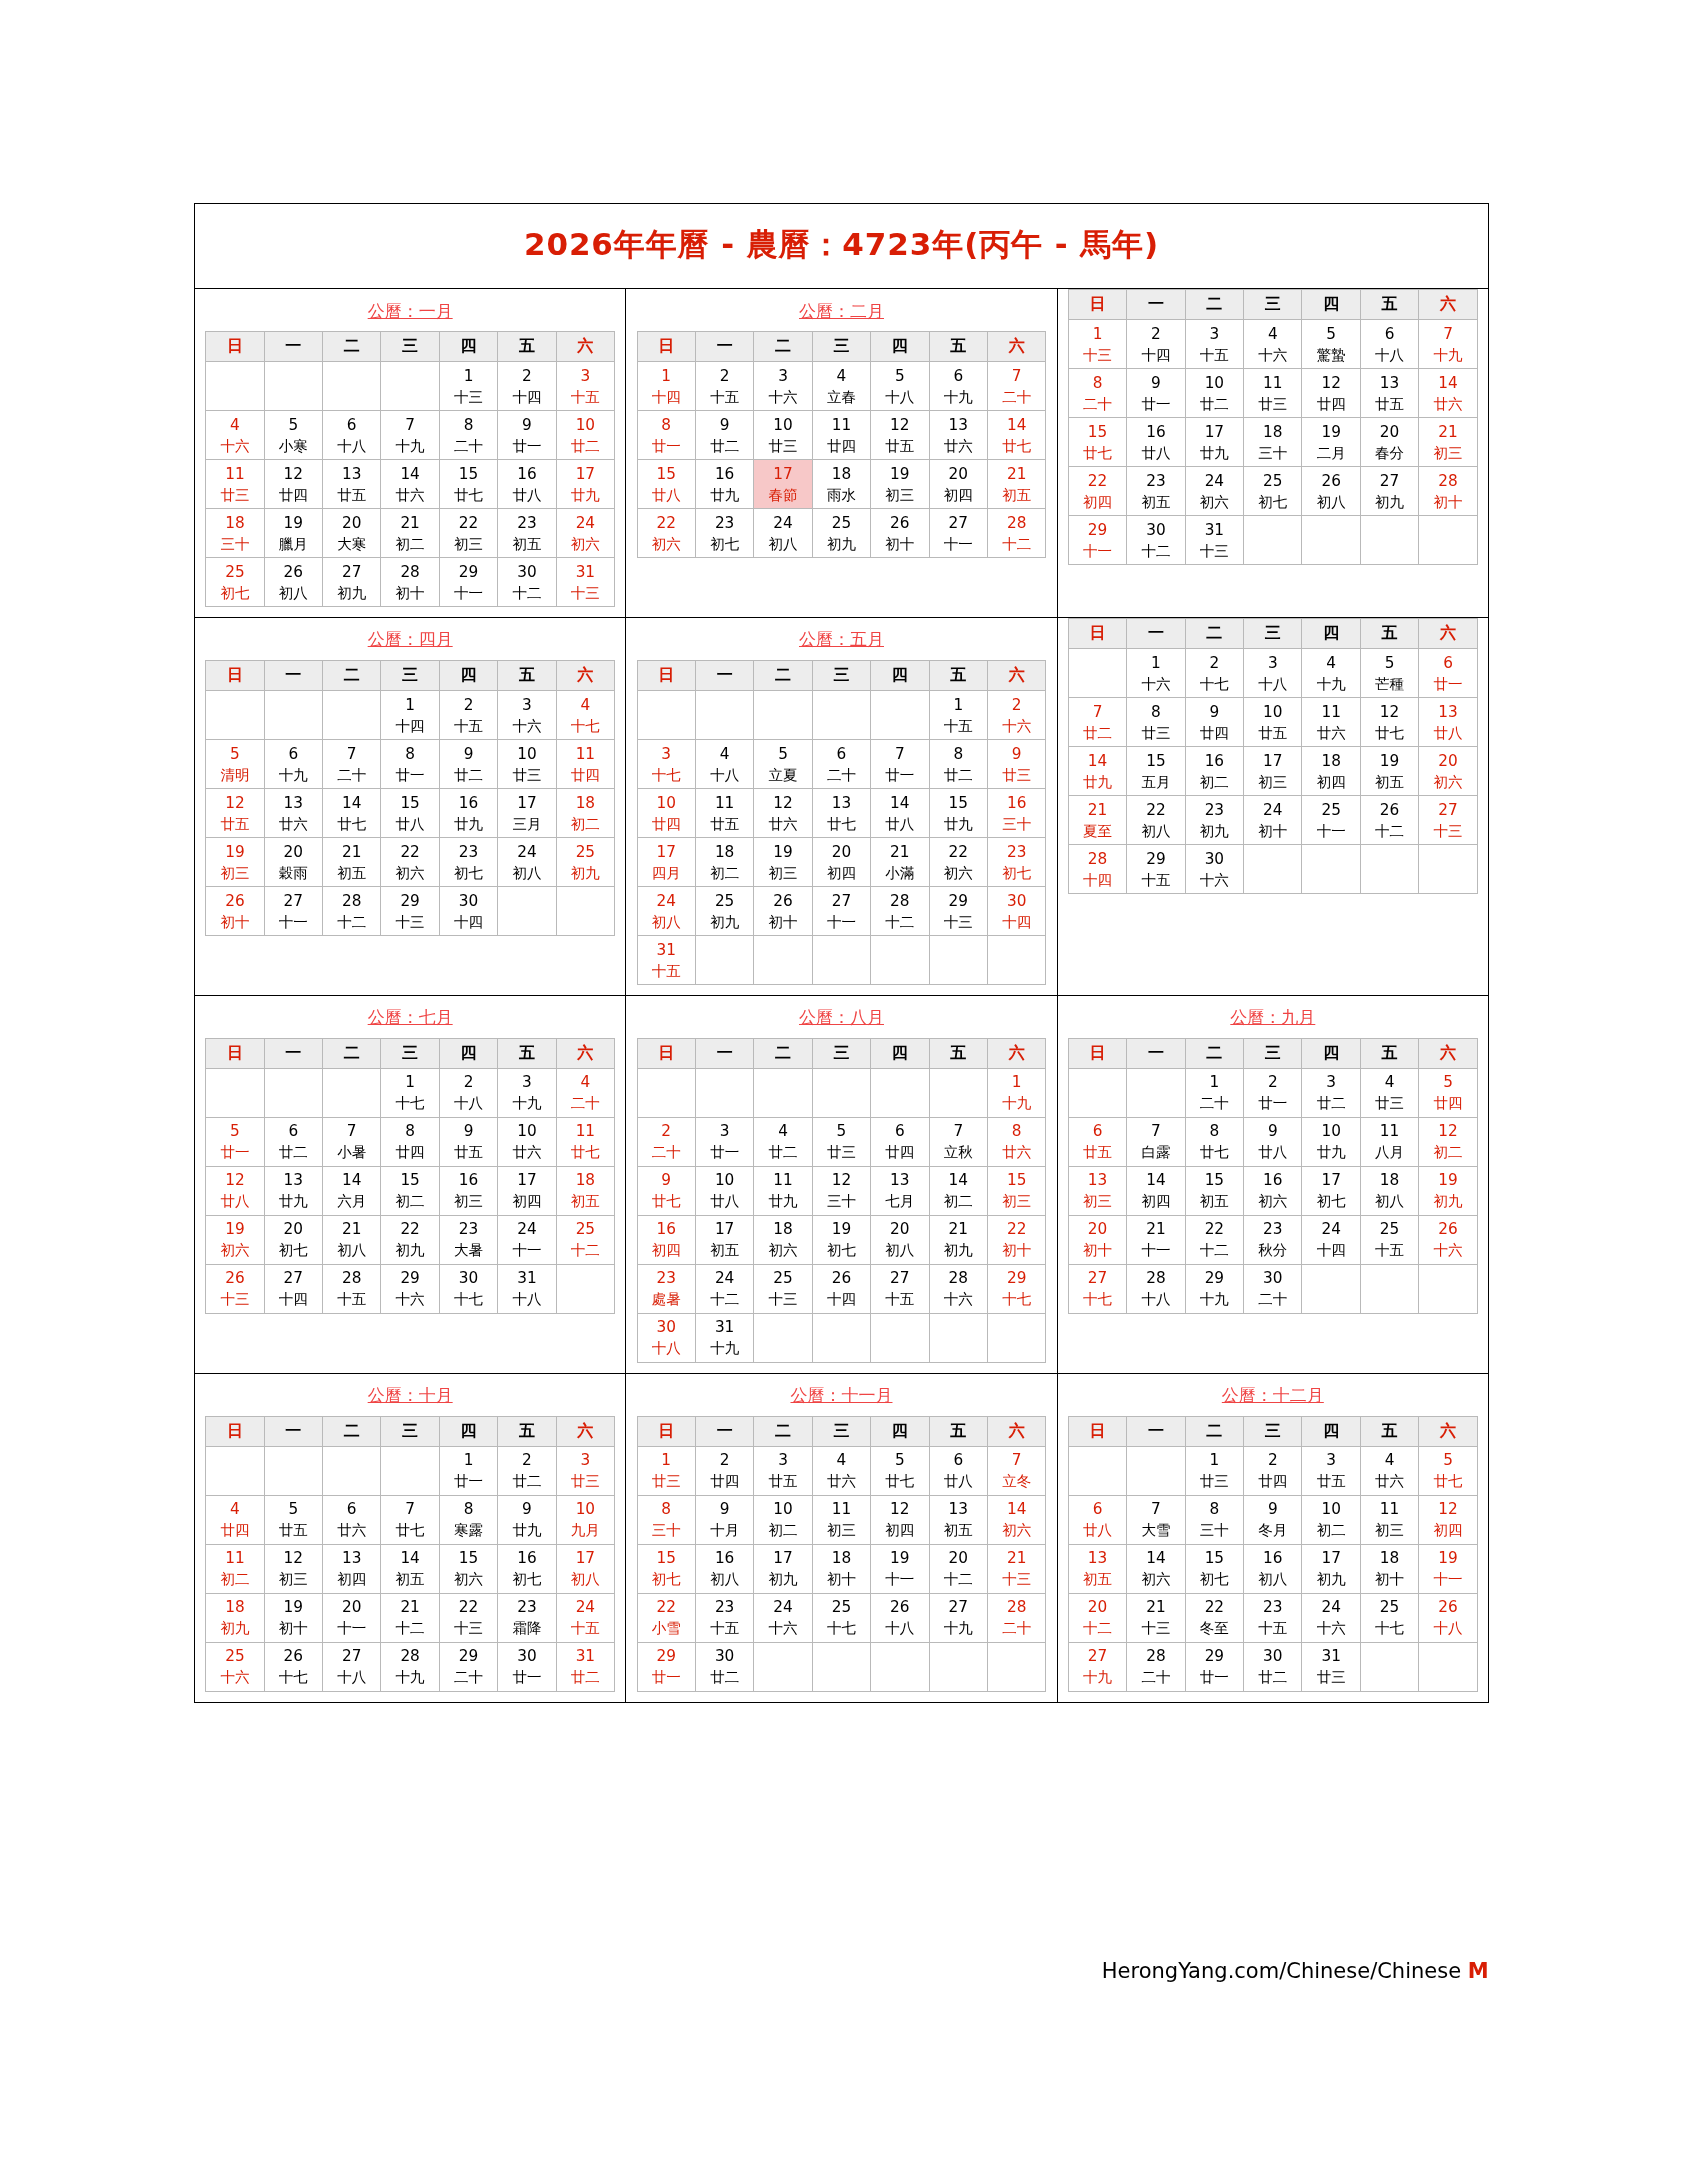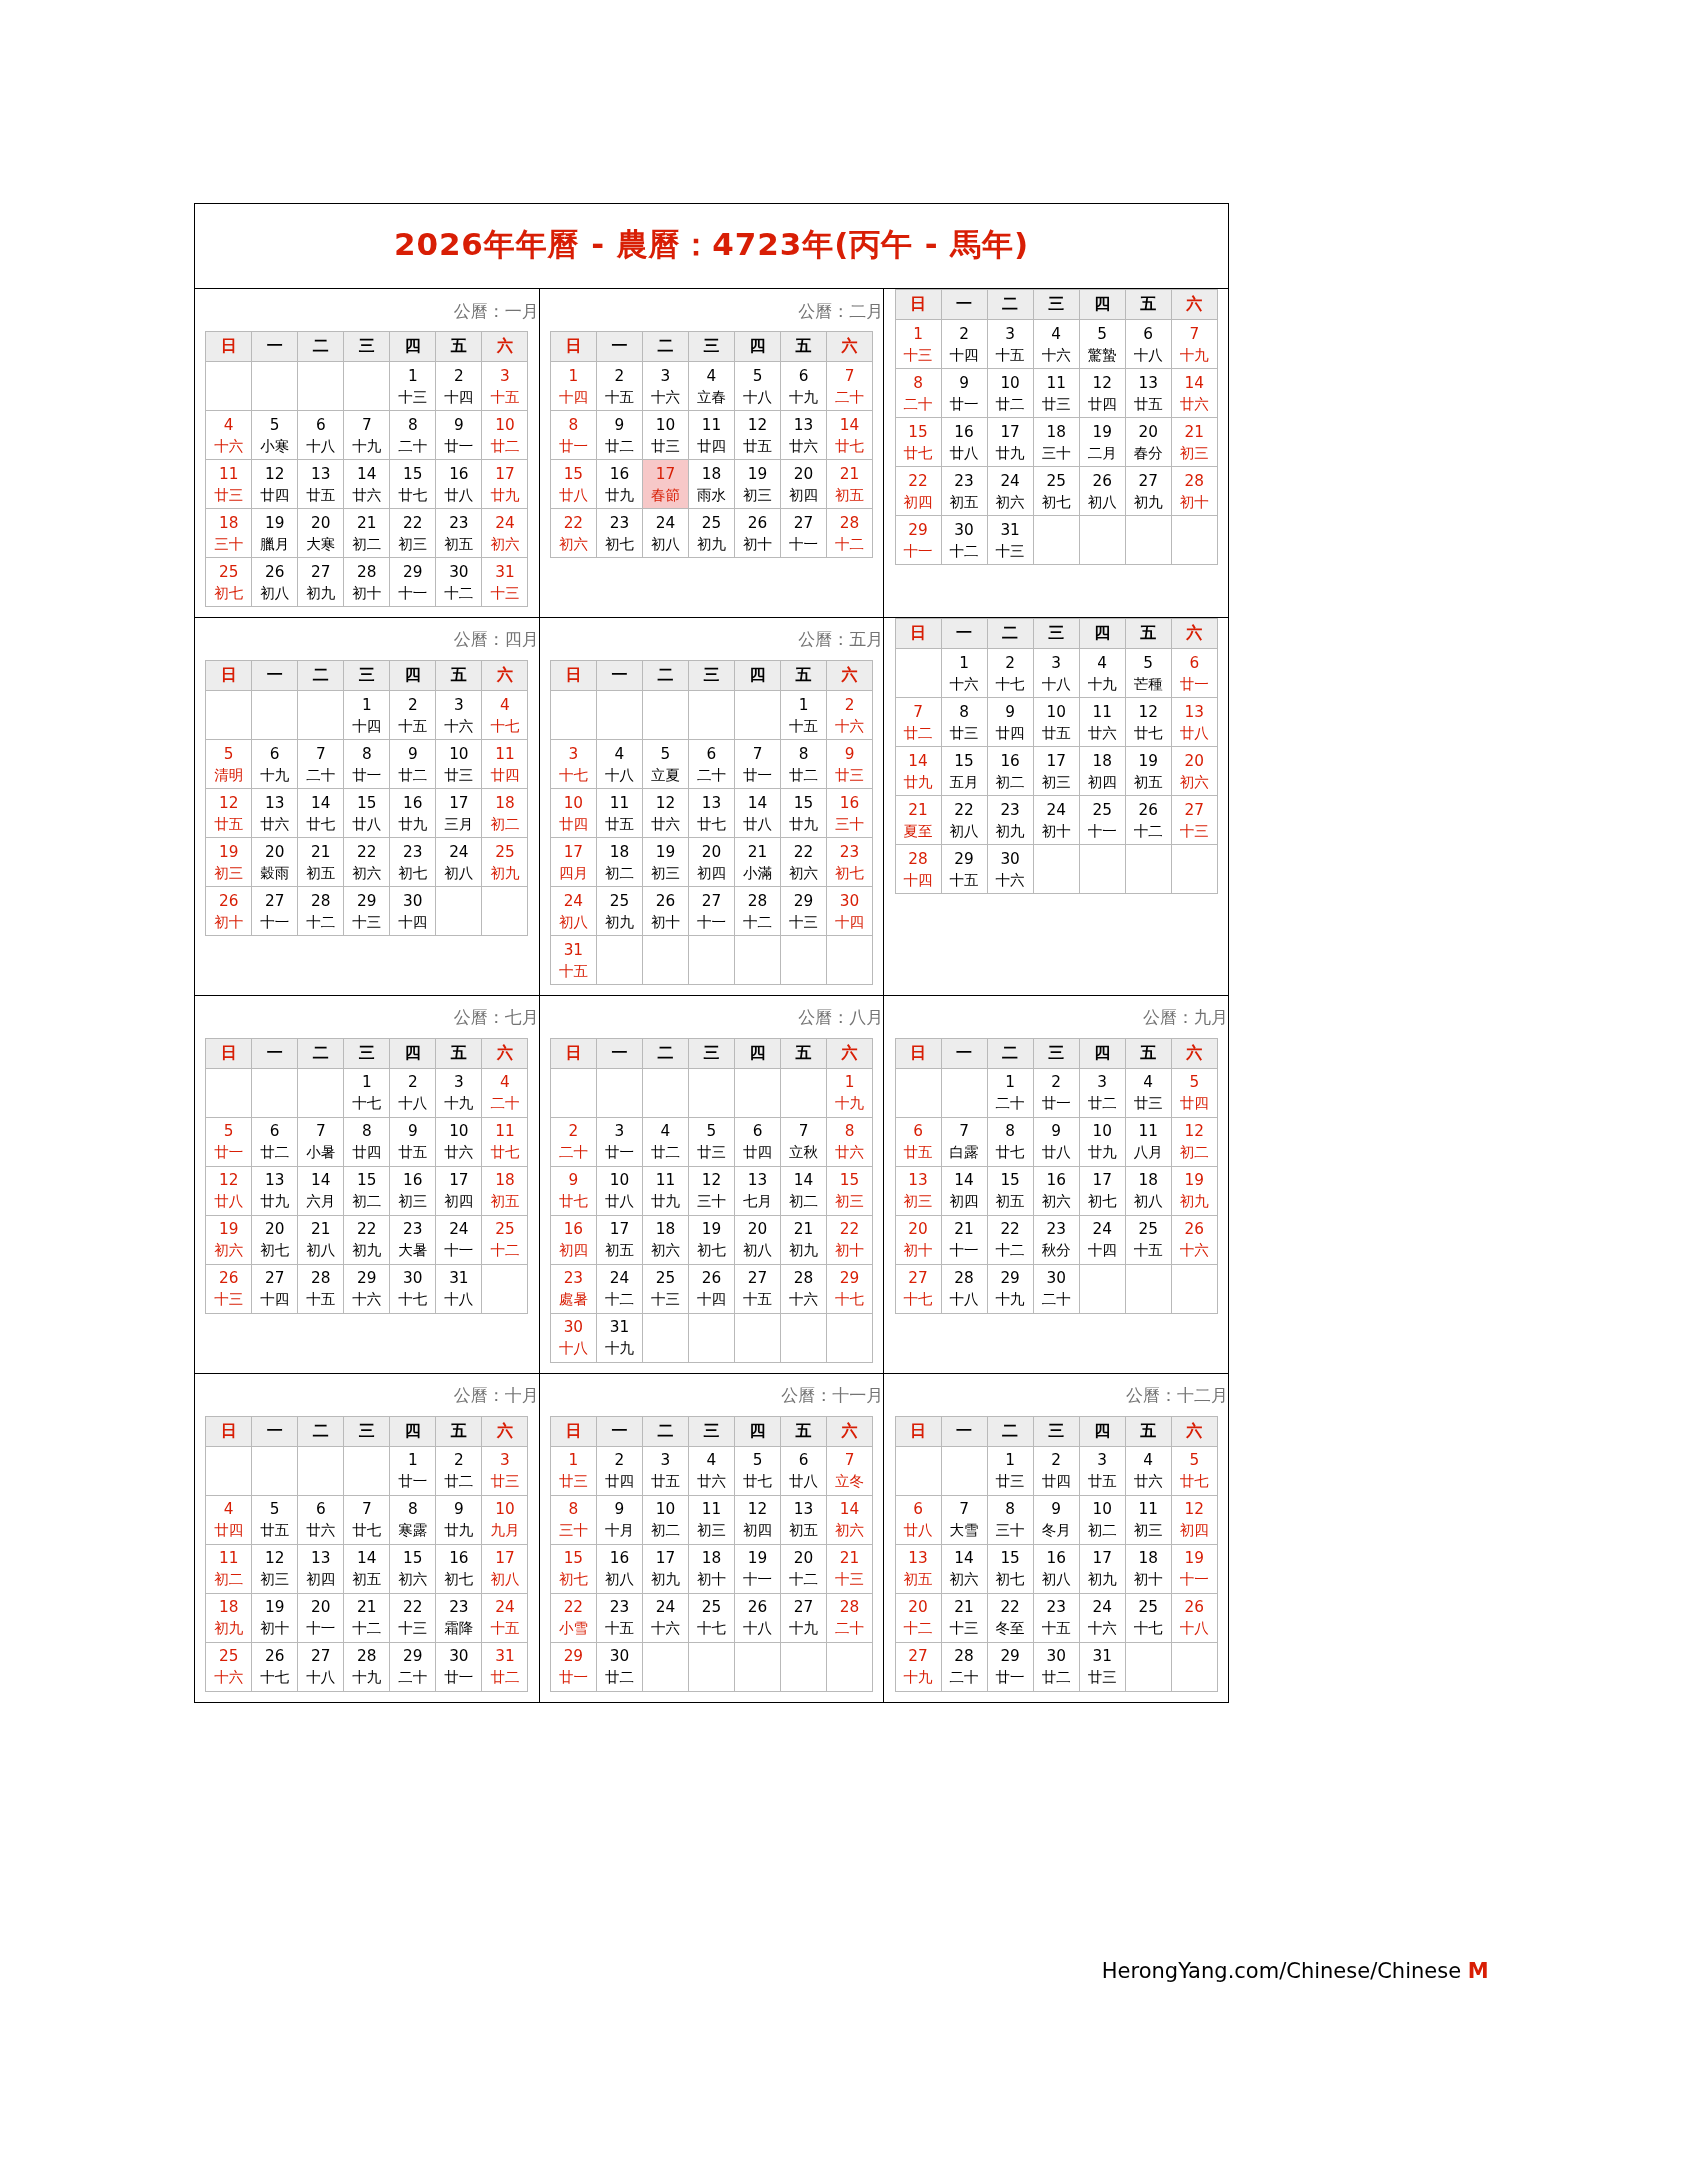--- a/index.html
+++ b/index.html
@@ -15,21 +15,21 @@
   .page {
     position: relative;
     width: 1685px;
     height: 2181px;
     box-sizing: border-box;
   }
   .calendar-frame {
     position: absolute;
     left: 194px;
     top: 203px;
-    width: 1035px;
+    width: 1295px;
     border: 1.7px solid #000;
     box-sizing: border-box;
     background: #fff;
   }
   .cal-title {
     text-align: center;
     color: #d81e05;
     font-size: 31px;
     font-weight: bold;
     padding: 20.4px 0 22px 0;
@@ -46,24 +46,25 @@
   .month-block {
     flex: 1 1 0;
     border-right: 1.7px solid #000;
     box-sizing: border-box;
     padding: 0;
   }
   .month-block:last-child {
     border-right: none;
   }
   .month-title {
-    text-align: right;
+    text-align: center;
     font-size: 17px;
-    color: #737373;
+    color: #ef4444;
     padding: 10.2px 0 8.5px 0;
+    text-decoration: underline;
   }
   table.month {
     border-collapse: collapse;
     width: calc(100% - 20.4px);
     margin: 0 10.2px 10.2px 10.2px;
     table-layout: fixed;
   }
   table.month th {
     font-size: 16px;
     font-weight: bold;

